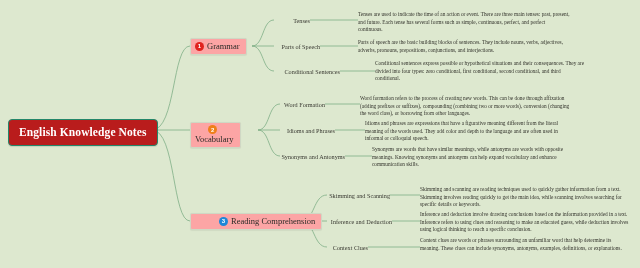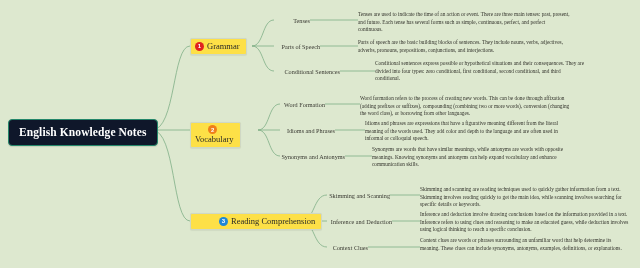--- a/index.html
+++ b/index.html
@@ -28,34 +28,34 @@
     width: 640px;
     height: 268px;
     pointer-events: none;
   }
   .node {
     position: absolute;
     box-sizing: border-box;
   }
   
   .root-node {
-    background: #0f172a;
+    background: #b91c1c;
     border: 1px solid #24876a;
     border-radius: 4px;
     color: #ffffff;
     font-weight: bold;
     font-size: 11.5px;
     letter-spacing: 0.1px;
     padding: 6px 10px 7px 10px;
     white-space: nowrap;
     box-shadow: 0 1px 1px rgba(0,0,0,0.10);
   }
   
   .branch-node {
-    background: #fde047;
+    background: #fca5a5;
     border: 1px solid #cfd8c4;
     border-radius: 2px;
     padding: 2px 6px 3px 4px;
     display: flex;
     align-items: center;
     white-space: nowrap;
     font-size: 8.5px;
     color: #30302c;
     box-shadow: 0 0.5px 1px rgba(0,0,0,0.06);
   }

